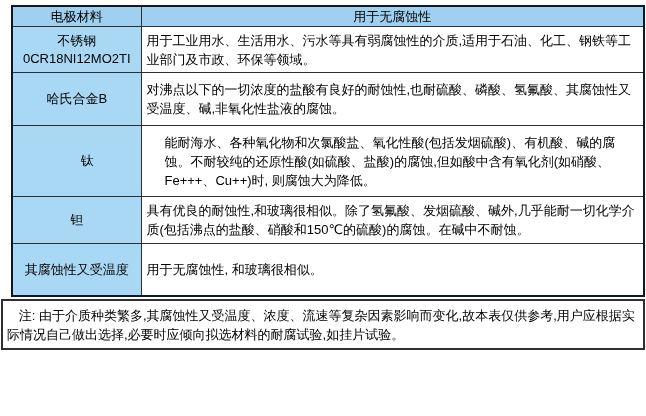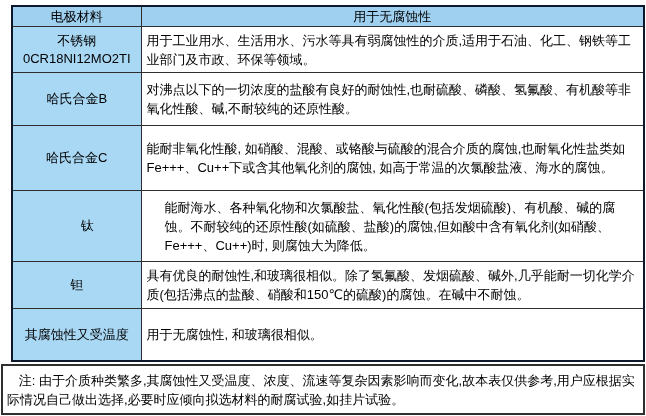--- a/index.html
+++ b/index.html
@@ -92,30 +92,23 @@
         <div class="code">0CR18NI12MO2TI</div>
       </td>
       <td class="desc">用于工业用水、生活用水、污水等具有弱腐蚀性的介质,适用于石油、化工、钢铁等工业部门及市政、环保等领域。</td>
     </tr>
 
     <tr class="r2">
       <td class="mat">
         <div>哈氏合金B</div>
 
       </td>
-      <td class="desc">对沸点以下的一切浓度的盐酸有良好的耐蚀性,也耐硫酸、磷酸、氢氟酸、有机酸等非氧化性酸、碱,不耐较纯的还原性酸。</td>
+      <td class="desc">对沸点以下的一切浓度的盐酸有良好的耐蚀性,也耐硫酸、磷酸、氢氟酸、其腐蚀性又受温度、碱,非氧化性盐液的腐蚀。</td>
     </tr>
 
-    <tr class="r3">
-      <td class="mat">
-        <div>哈氏合金C</div>
-
-      </td>
-      <td class="desc">能耐非氧化性酸, 如硝酸、混酸、或铬酸与硫酸的混合介质的腐蚀,也耐氧化性盐类如Fe+++、Cu++下或含其他氧化剂的腐蚀, 如高于常温的次氯酸盐液、海水的腐蚀。</td>
-    </tr>
 
     <tr class="r4">
       <td class="mat">
         <div>钛</div>
 
       </td>
       <td class="desc">能耐海水、各种氧化物和次氯酸盐、氧化性酸(包括发烟硫酸)、有机酸、碱的腐蚀。不耐较纯的还原性酸(如硫酸、盐酸)的腐蚀,但如酸中含有氧化剂(如硝酸、Fe+++、Cu++)时, 则腐蚀大为降低。</td>
     </tr>
 
     <tr class="r5">

